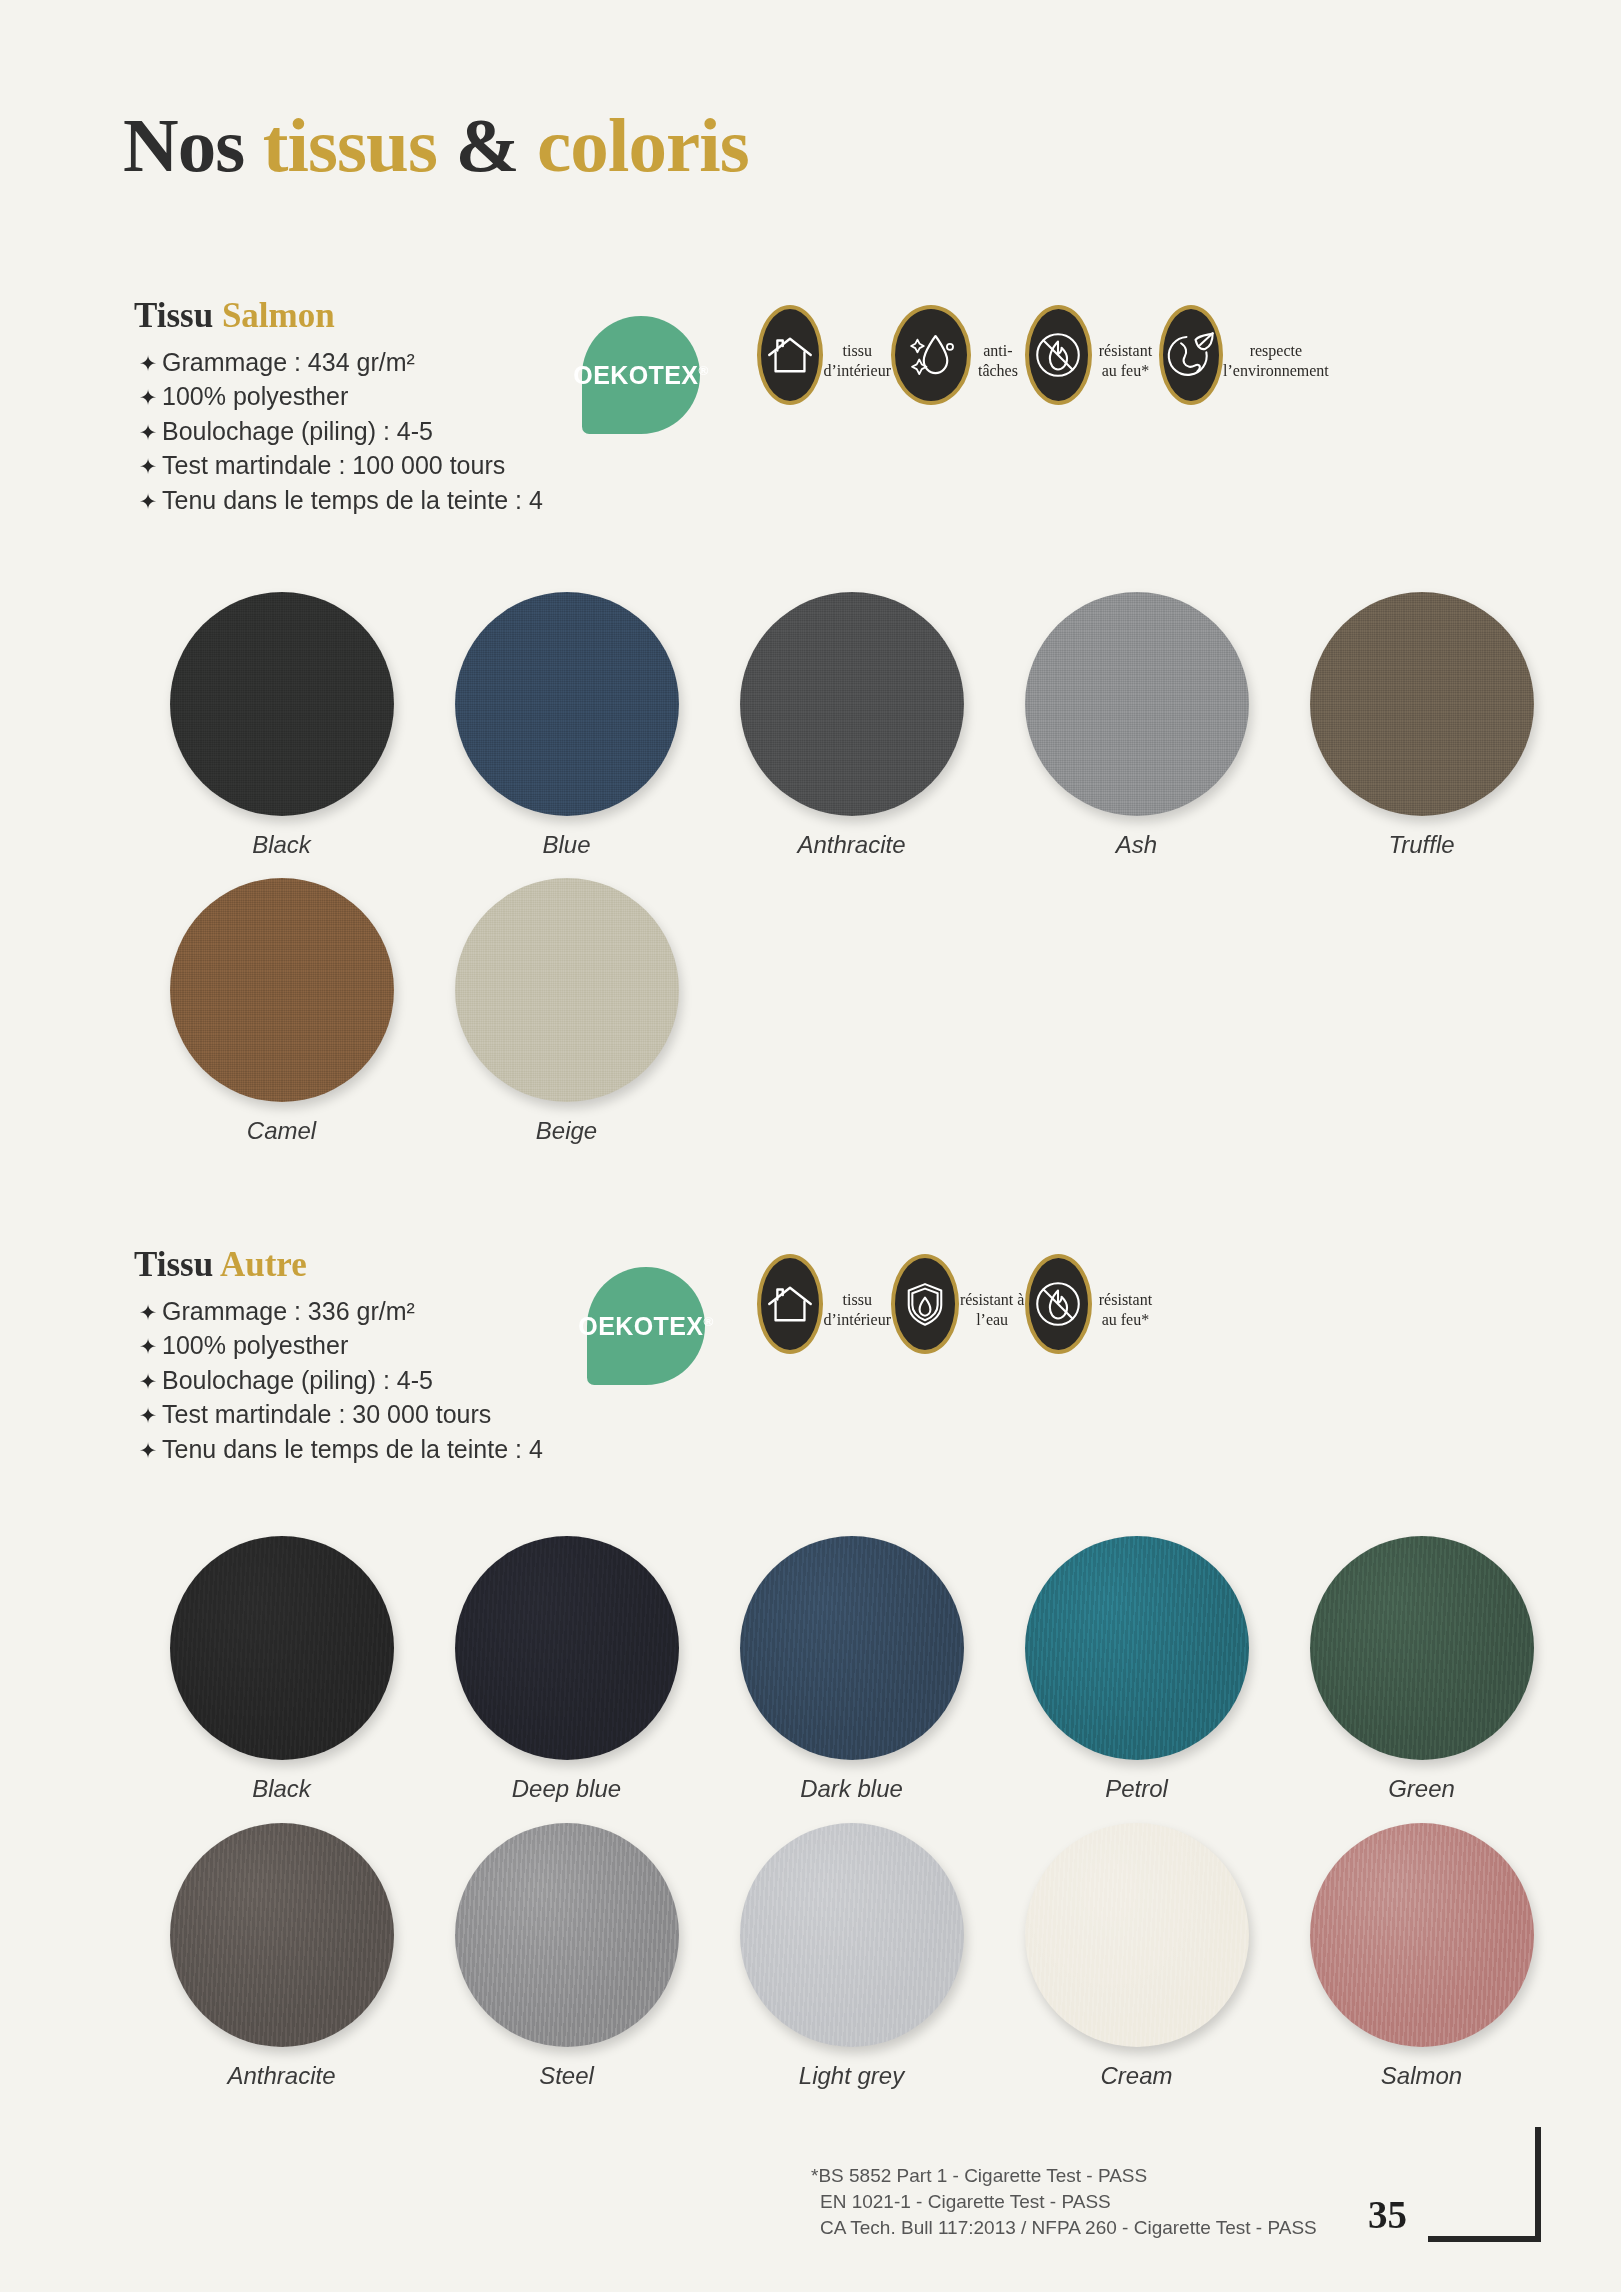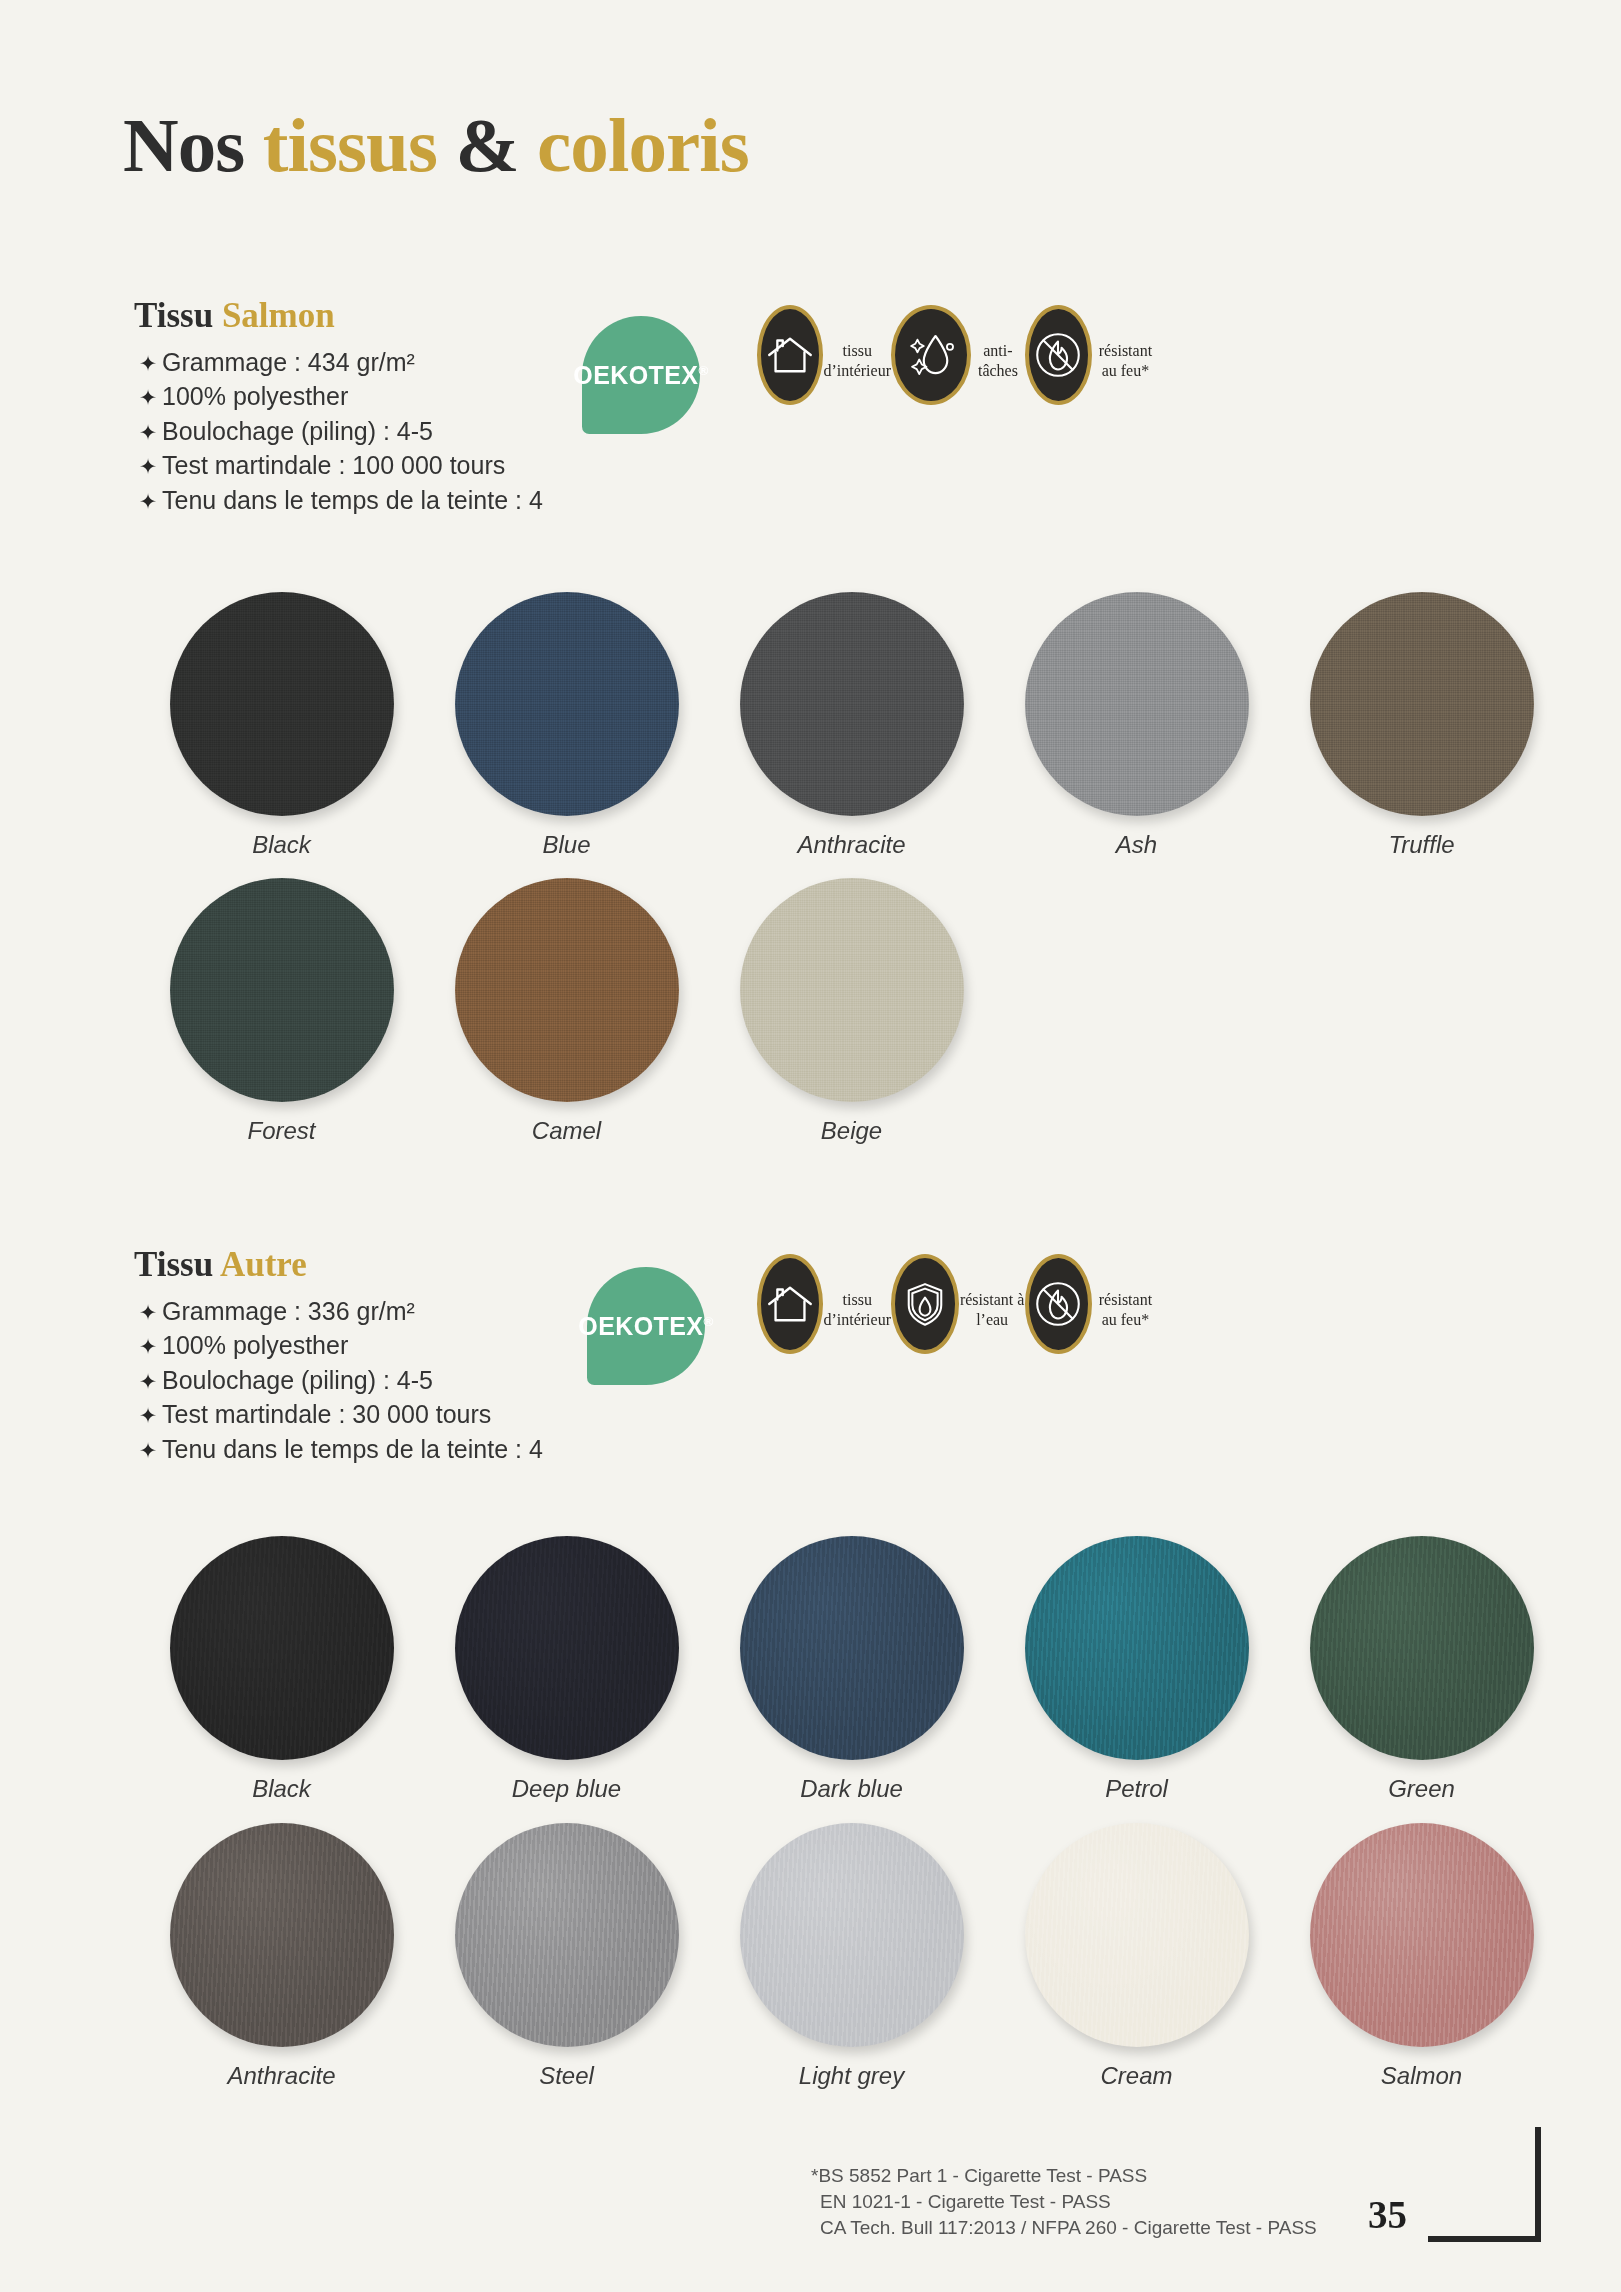--- a/index.html
+++ b/index.html
@@ -196,20 +196,31 @@
       <div class="prop">
         <div class="prop-disc">
           <svg width="56" height="56" viewBox="0 0 62 62" fill="none" stroke="#ffffff" stroke-width="2.3" stroke-linecap="round" stroke-linejoin="round">
             <circle cx="31" cy="31" r="23"></circle>
             <path d="M31 16 C31 16 22 25 22 35 C22 42 26 47 31 47 C36 47 41 42 41 35 C41 29 35 23 35 23 C35 28 31 30 31 30 C31 26 31 16 31 16 Z"></path>
             <path d="M15 15 L47 47"></path>
           </svg>
         </div>
         <div class="prop-label">résistant au feu*</div>
       </div>
+      <div class="prop">
+        <div class="prop-disc">
+          <svg width="56" height="56" viewBox="0 0 62 62" fill="none" stroke="#ffffff" stroke-width="2.3" stroke-linecap="round" stroke-linejoin="round">
+            <path d="M48 28 A21 21 0 1 1 26 11"></path>
+            <path d="M20 18 C26 22 27 28 24 33 C21 38 24 43 29 44 C34 45 36 41 39 42 C42 43 41 47 38 49"></path>
+            <path d="M36 14 C42 8 52 9 55 7 C55 13 54 21 47 24 C42 26 38 22 36 14 Z"></path>
+            <path d="M41 20 L55 7"></path>
+          </svg>
+        </div>
+        <div class="prop-label">respecte<br>l’environnement</div>
+      </div>
     </div>
 
     <div class="swatch-row" style="left:139px;top:296px;">
       <div class="swatch-cell">
         <div class="swatch" style="background:#2f302f"></div>
         <div class="sw-label">Black</div>
       </div>
       <div class="swatch-cell">
         <div class="swatch" style="background:#35485e"></div>
         <div class="sw-label">Blue</div>
@@ -222,24 +233,20 @@
         <div class="swatch" style="background:#8d8f91"></div>
         <div class="sw-label">Ash</div>
       </div>
       <div class="swatch-cell">
         <div class="swatch" style="background:#6b5f4f"></div>
         <div class="sw-label">Truffle</div>
       </div>
     </div>
 
     <div class="swatch-row" style="left:139px;top:582px;">
-      <div class="swatch-cell">
-        <div class="swatch" style="background:#384541"></div>
-        <div class="sw-label">Forest</div>
-      </div>
       <div class="swatch-cell">
         <div class="swatch" style="background:#7e5b3c"></div>
         <div class="sw-label">Camel</div>
       </div>
       <div class="swatch-cell">
         <div class="swatch" style="background:#c4c0ad"></div>
         <div class="sw-label">Beige</div>
       </div>
     </div>
   </div>

